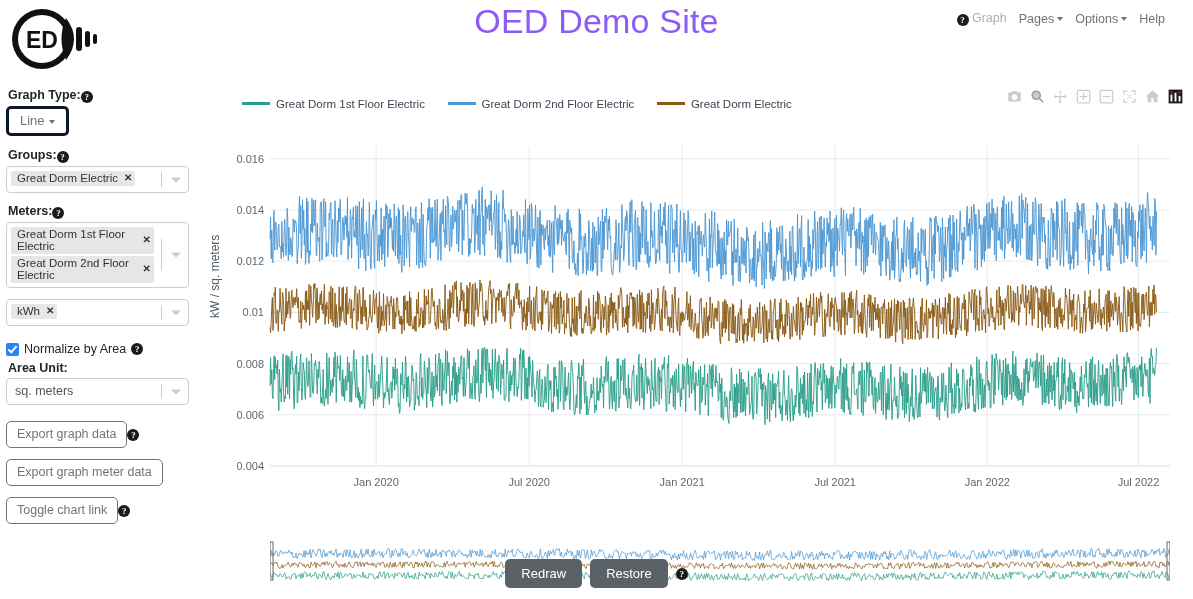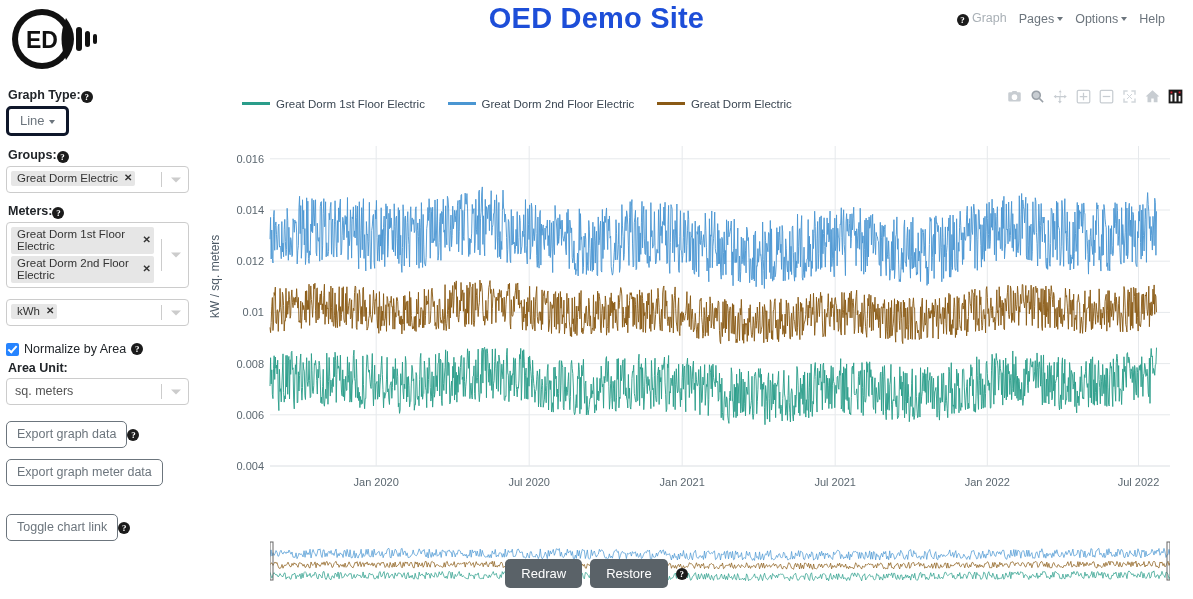--- a/index.html
+++ b/index.html
@@ -12,21 +12,21 @@
     color:#212529;
     overflow:hidden;
     position:relative;
   }
 
   
   #header { position:absolute; top:0; left:0; width:1193px; height:78px; }
   #logo { position:absolute; left:8px; top:6px; width:92px; height:66px; }
   #page-title {
     position:absolute; left:0; top:2px; width:1193px;
-    text-align:center; font-size:29px; font-weight:700; color:#1d4ed8;
+    text-align:center; font-size:34px; font-weight:400; color:#8b5cf6;
     letter-spacing:0.2px;
   }
   #topnav {
     position:absolute; right:28px; top:11px;
     display:flex; align-items:center; gap:12px;
     font-size:12.5px;
   }
   #topnav .nav-link { color:#6c757d; cursor:pointer; white-space:nowrap; }
   #topnav .nav-link.muted { color:#a9b0b6; }
   #topnav .caret { display:inline-block; margin-left:3px;
@@ -222,21 +222,21 @@
   <div class="rs" style="margin-bottom:16px;">
     <span class="rs-single">sq. meters</span>
     <span class="sep"></span>
     <span class="arrow"></span>
   </div>
 
   <div class="btnrow" style="margin-bottom:11px;">
     <span class="sb-btn">Export graph data</span>
     <span class="helpicon">?</span>
   </div>
-  <div class="btnrow" style="margin-bottom:28px;text-align:right;">
+  <div class="btnrow" style="margin-bottom:11px;text-align:right;">
     <span class="sb-btn">Export graph meter data</span>
   </div>
   <div class="btnrow">
     <span class="sb-btn">Toggle chart link</span>
     <span class="helpicon">?</span>
   </div>
 </div>
 
 <div id="chart-card">
 

